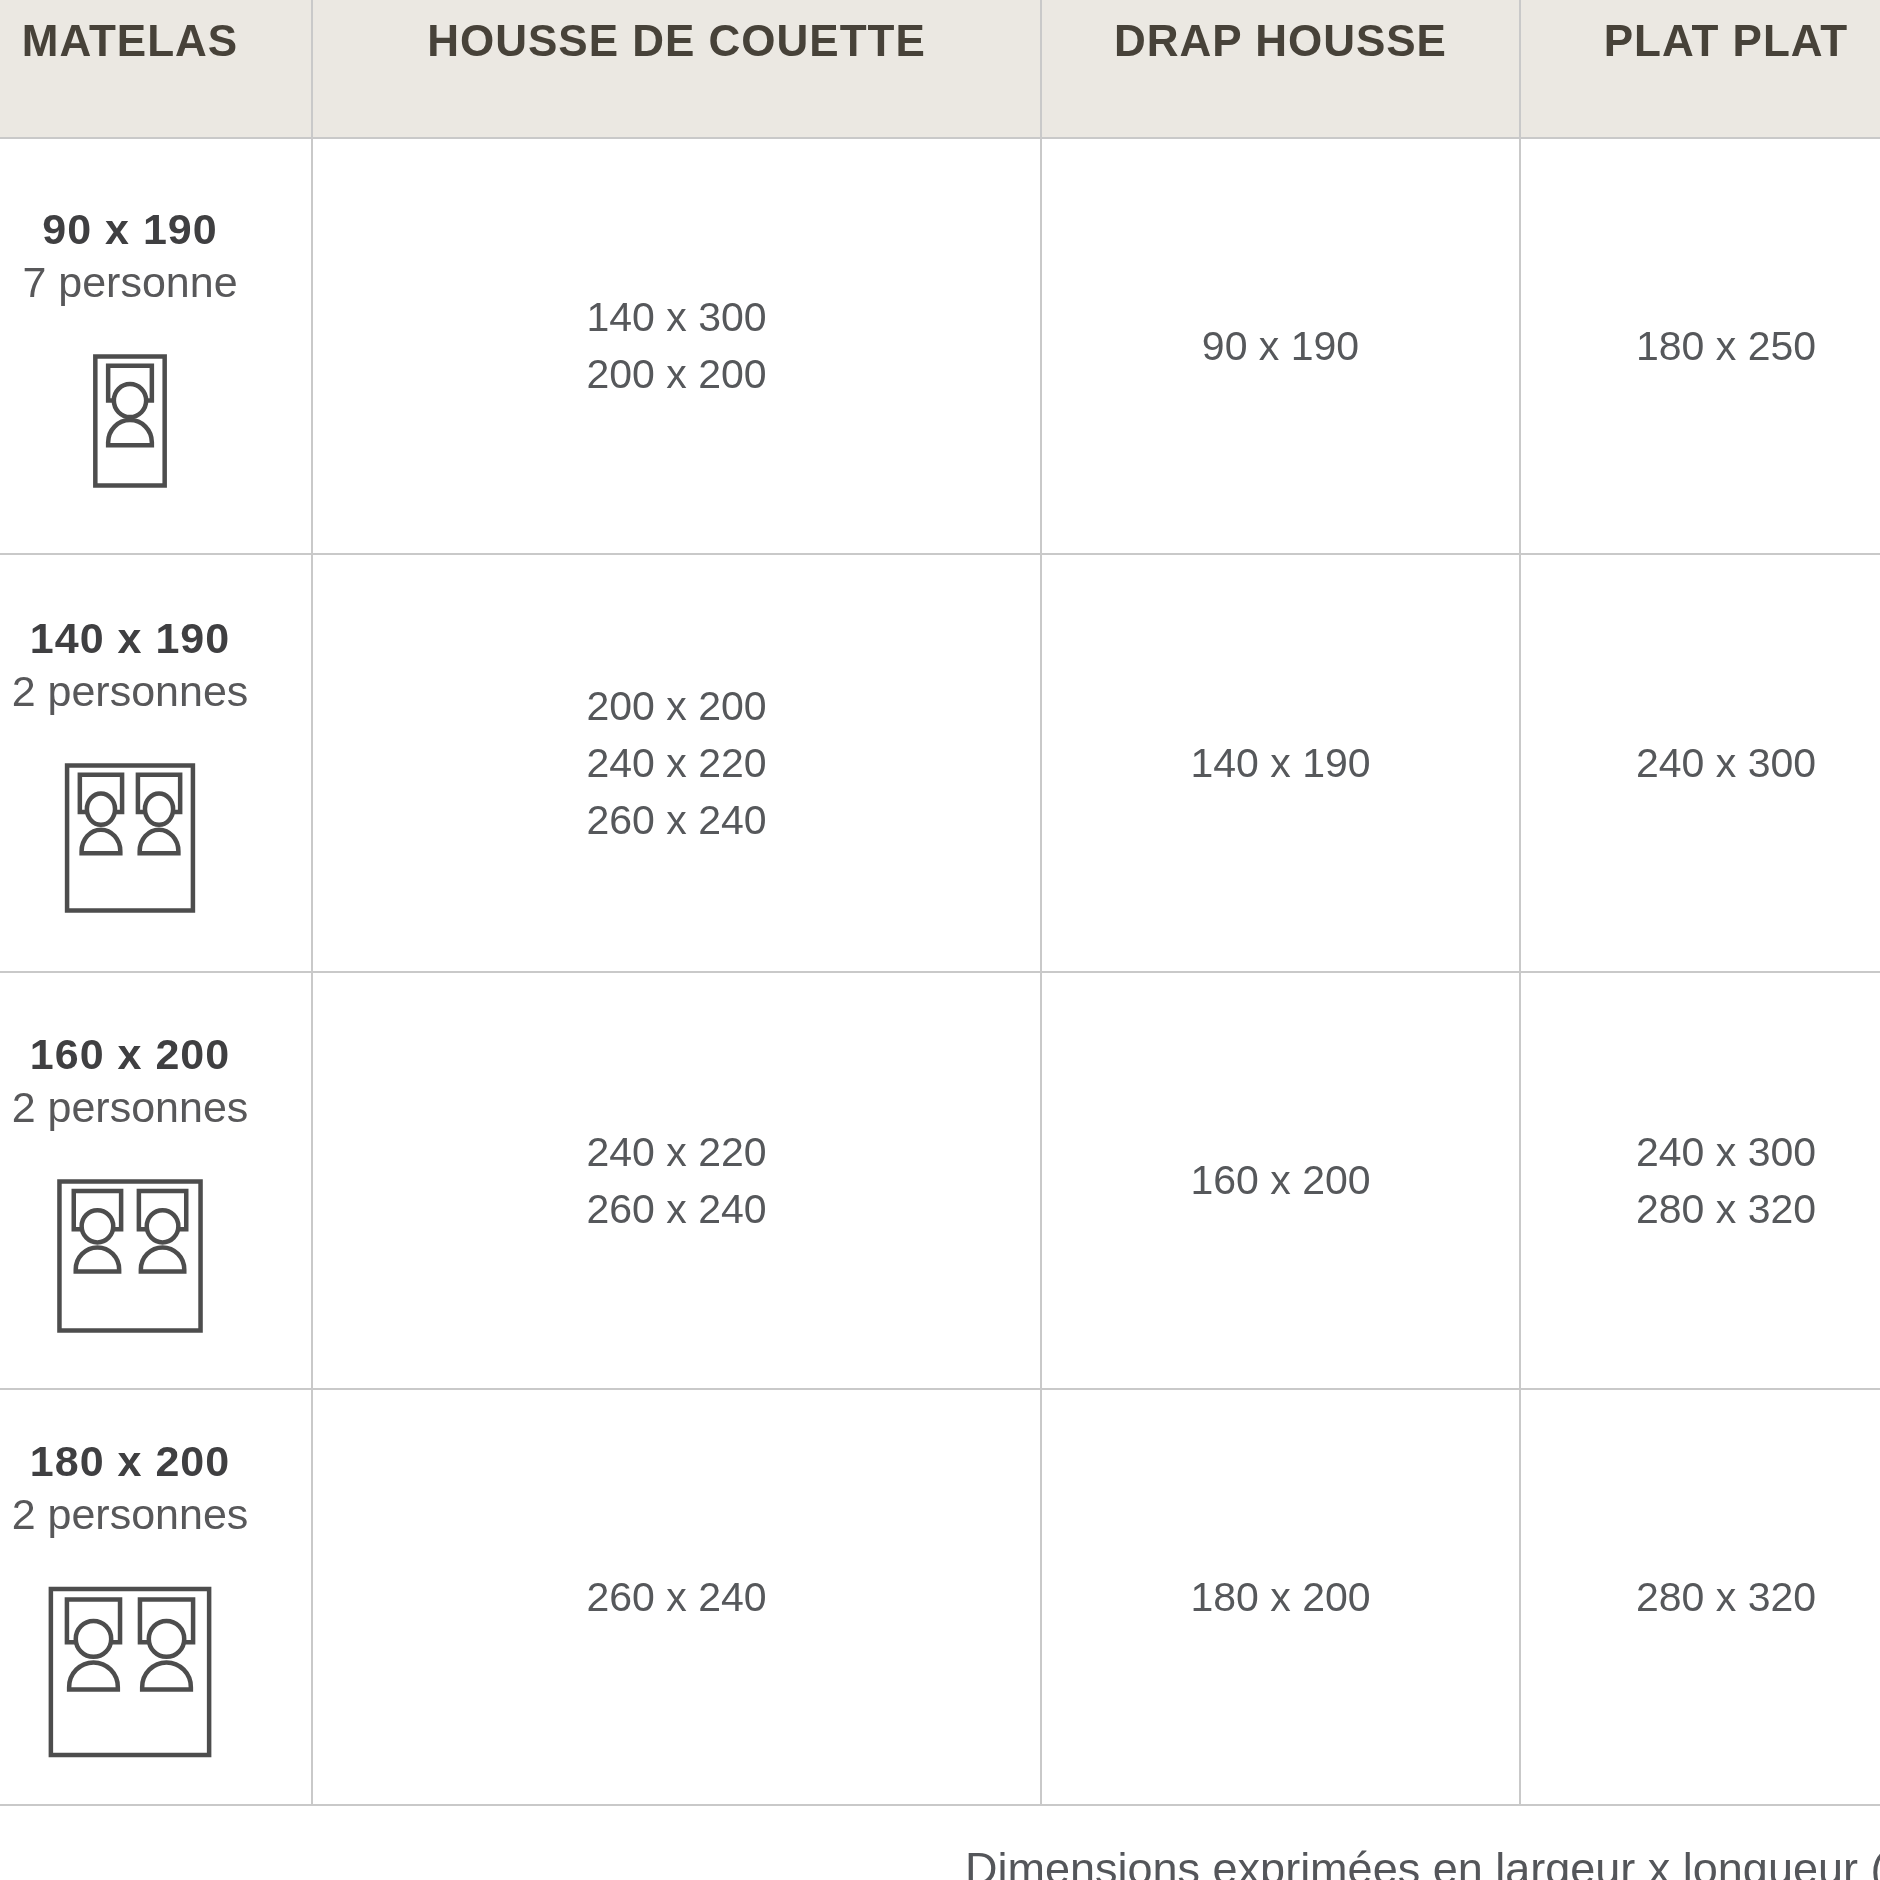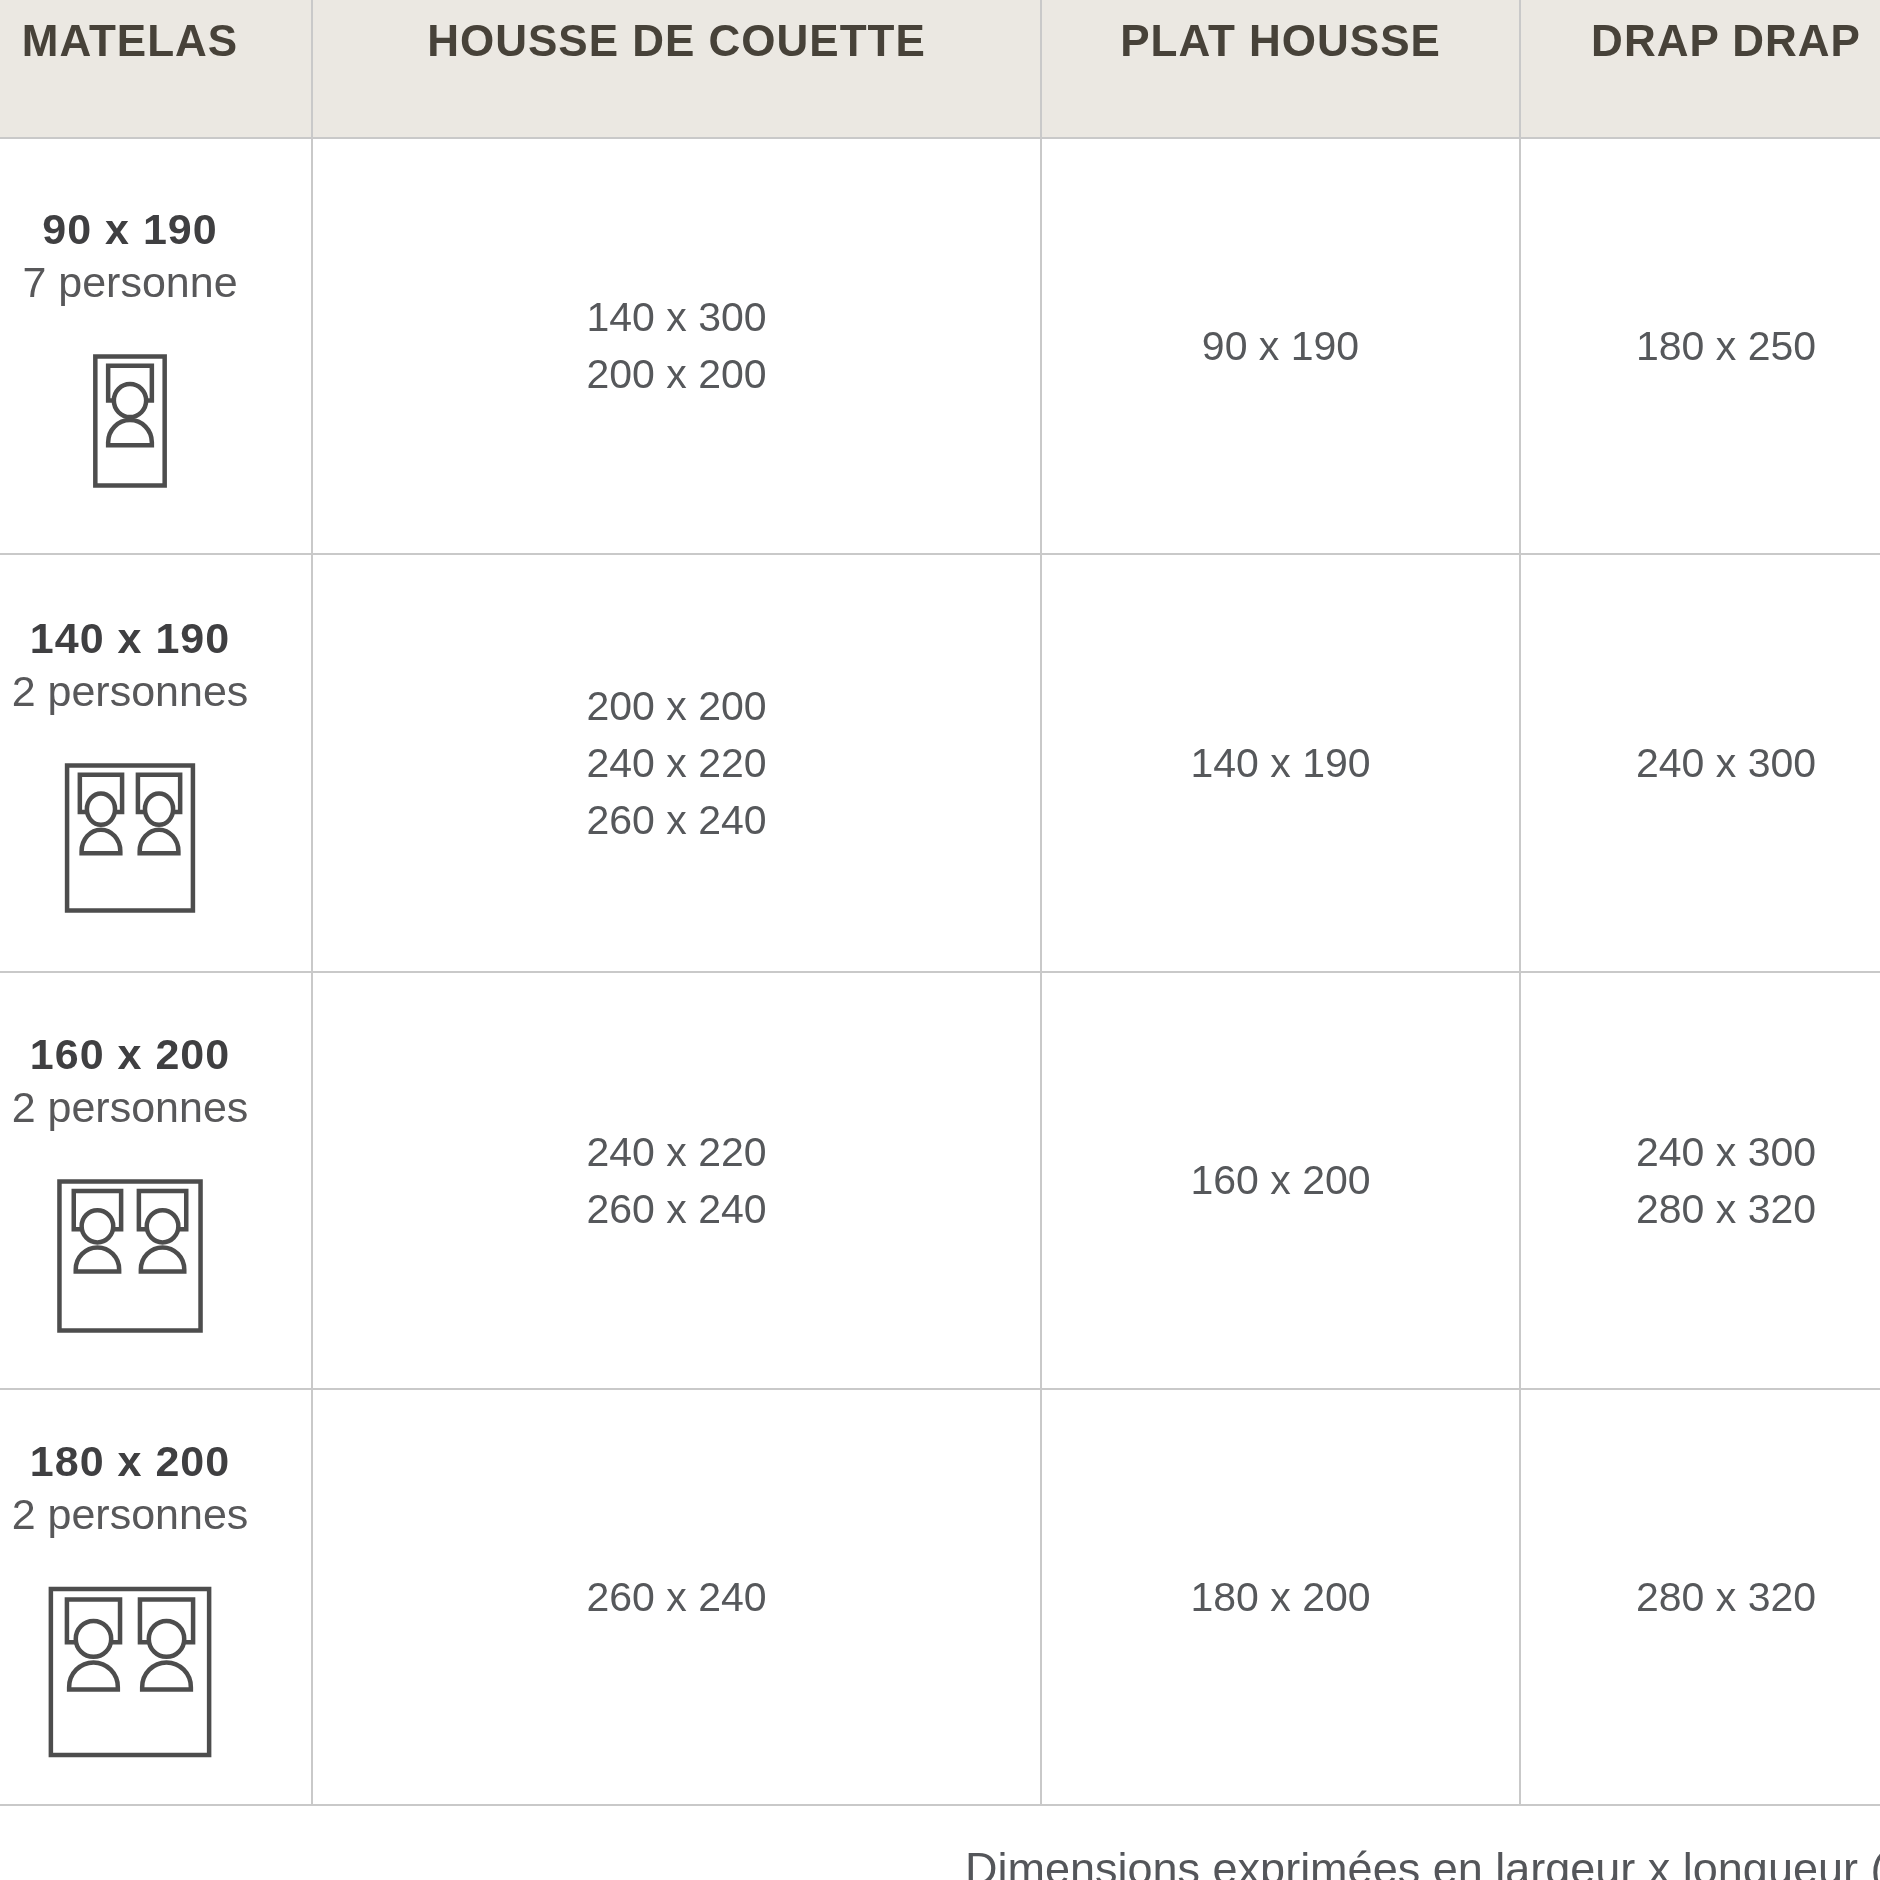--- a/index.html
+++ b/index.html
@@ -74,24 +74,24 @@
 
 <div class="size-table">
 
   <div class="cell head cr">
     <span>MATELAS</span>
   </div>
   <div class="cell head cr">
     <span>HOUSSE DE COUETTE</span>
   </div>
   <div class="cell head cr">
-    <span>PLAT HOUSSE</span>
+    <span>DRAP HOUSSE</span>
   </div>
   <div class="cell head">
-    <span>DRAP DRAP</span>
+    <span>PLAT PLAT</span>
   </div>
 
   <div class="cell cr">
     <div class="size">90 x 190</div>
     <div class="type">7 personne</div>
     <svg class="bed bed-s1" viewBox="0 0 80 140" preserveAspectRatio="none" fill="none" stroke="#4d4d4d" stroke-width="4.5">
       <rect x="3.5" y="3.5" width="73" height="133"></rect>
       <rect x="17" y="13" width="46" height="36"></rect>
       <circle cx="40" cy="49" r="17" fill="#ffffff"></circle>
       <path d="M17 95 v-3 a23 23 0 0 1 46 0 v3 z" fill="#ffffff"></path>

